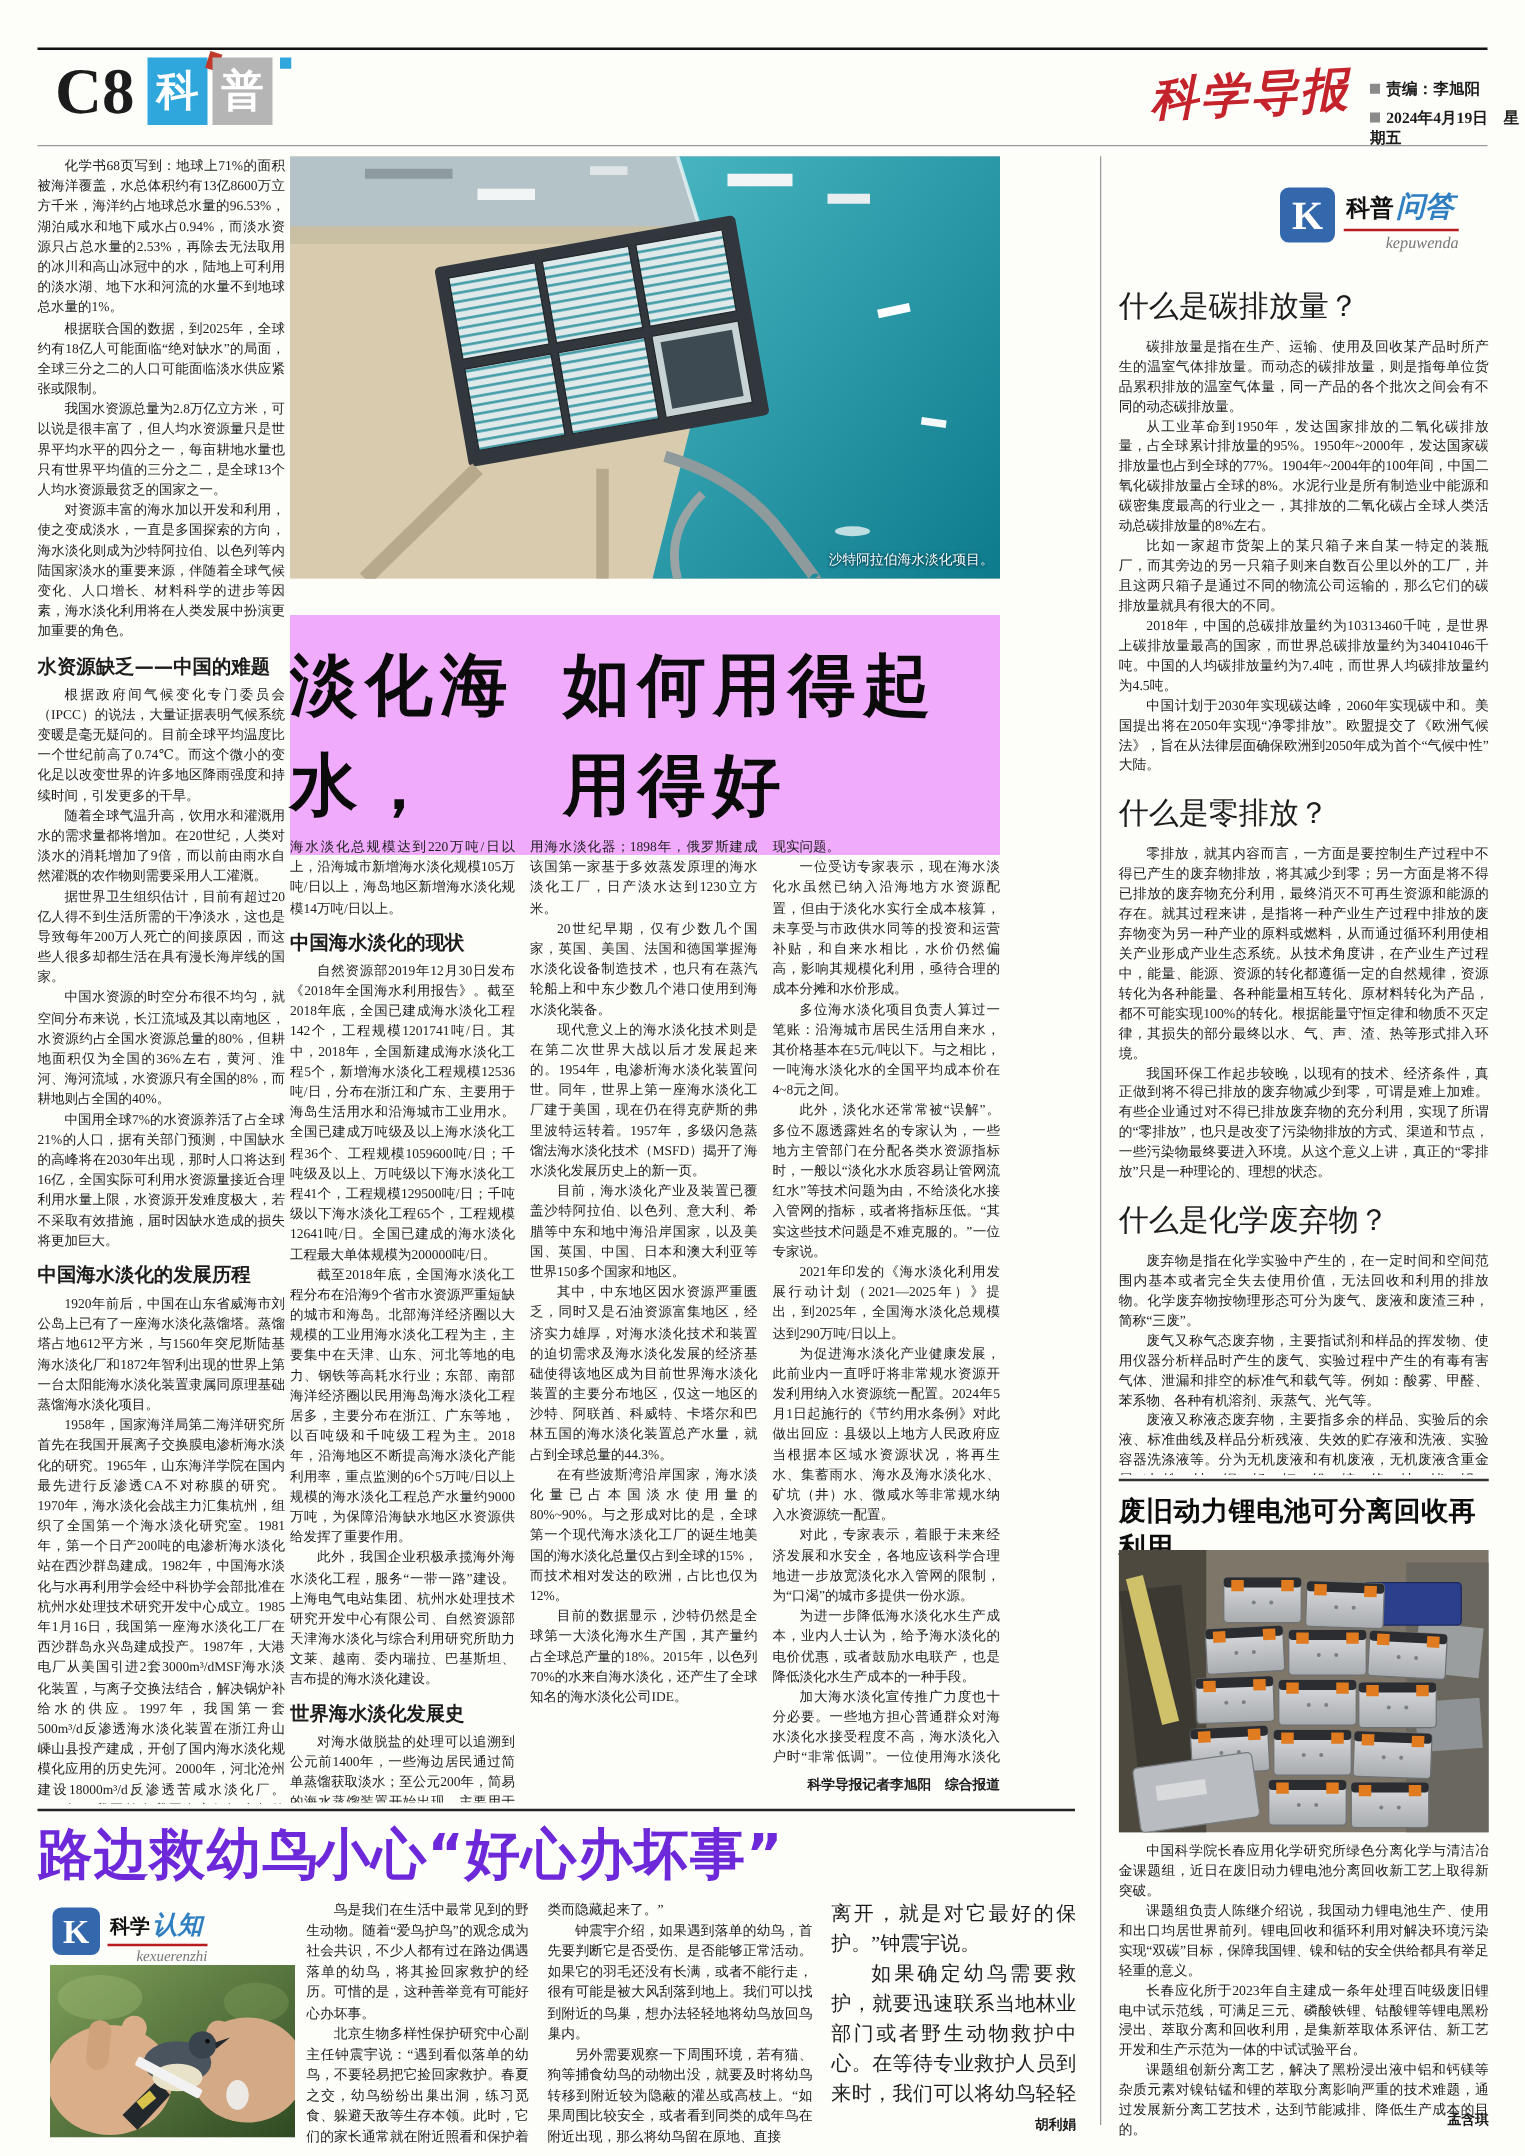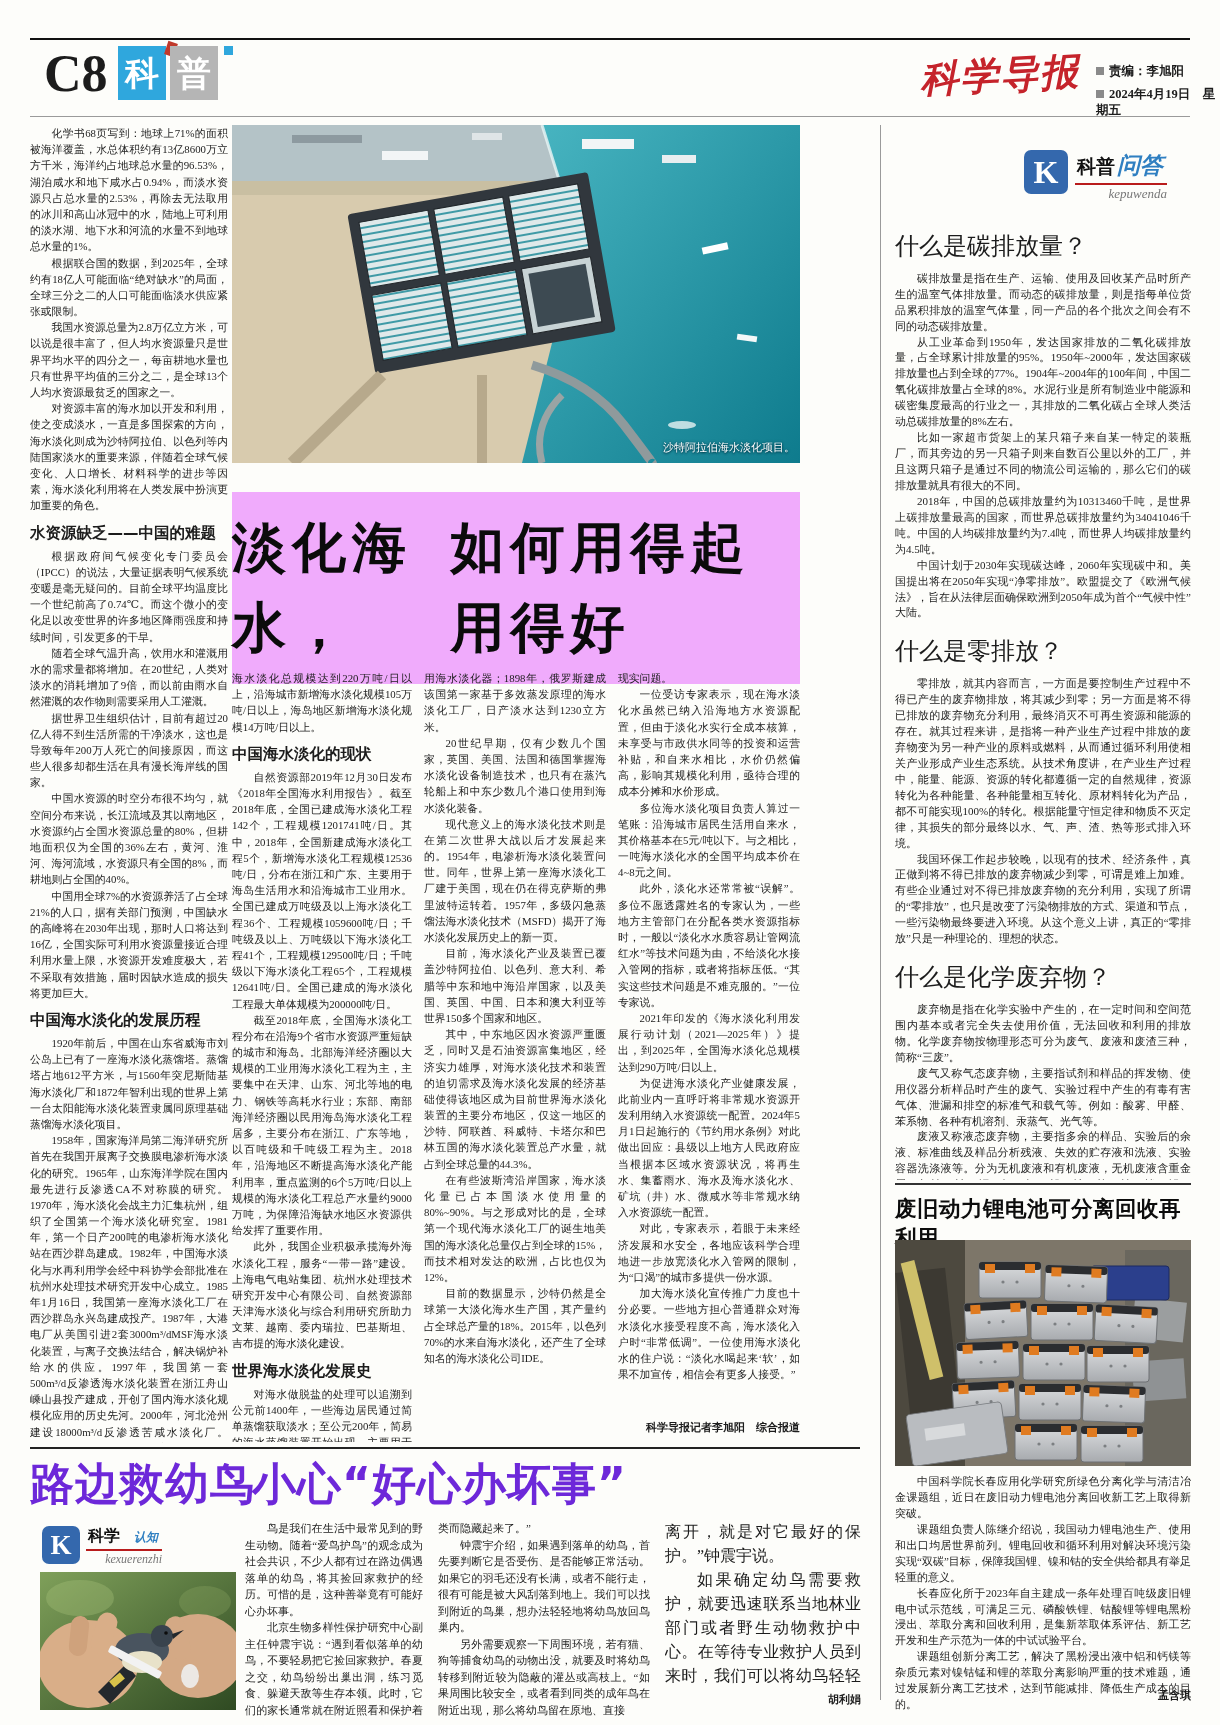--- a/index.html
+++ b/index.html
@@ -67,21 +67,21 @@
   #battery-byline{left:895px;top:1688px;width:296px;}
   
   #bird-rule{left:30px;top:1447px;width:830px;height:2px;background:#222;}
   .bird-headline{top:1458px;font-family:"DejaVu Sans",sans-serif;font-weight:900;
                  font-size:44px;line-height:52px;color:#6d28d9;letter-spacing:1px;}
   #bird-headline-left{left:30px;}
   #bird-headline-right{left:252px;}
   #bird-logo{left:42px;top:1526px;display:flex;gap:6px;align-items:flex-start;}
   #bird-logo .k-box{width:38px;height:38px;font-size:27px;line-height:38px;}
   #bird-logo .logo-black{font-size:16px;}
-  #bird-logo .logo-blue{font-size:12px;margin-left:12px;}
+  #bird-logo .logo-blue{font-size:20px;}
   #bird-logo .logo-pinyin{font-size:12px;}
   #bird-photo{left:40px;top:1572px;width:196px;height:138px;}
   #bird-col1{left:245px;top:1520px;width:178px;height:198px;font-size:11px;}
   #bird-col2{left:438px;top:1520px;width:212px;height:198px;font-size:11px;}
   #bird-col3{left:665px;top:1520px;width:196px;height:168px;font-size:16px;}
   #bird-byline{left:665px;top:1692px;width:196px;}
 </style>
 </head>
 <body>
 
@@ -185,20 +185,21 @@
       <p class="para">目前的数据显示，沙特仍然是全球第一大淡化海水生产国，其产量约占全球总产量的18%。2015年，以色列70%的水来自海水淡化，还产生了全球知名的海水淡化公司IDE。</p>
     </div>
   <div class="col" id="col4">
       <p class="para cont">现实问题。</p>
       <p class="para">一位受访专家表示，现在海水淡化水虽然已纳入沿海地方水资源配置，但由于淡化水实行全成本核算，未享受与市政供水同等的投资和运营补贴，和自来水相比，水价仍然偏高，影响其规模化利用，亟待合理的成本分摊和水价形成。</p>
       <p class="para">多位海水淡化项目负责人算过一笔账：沿海城市居民生活用自来水，其价格基本在5元/吨以下。与之相比，一吨海水淡化水的全国平均成本价在4~8元之间。</p>
       <p class="para">此外，淡化水还常常被“误解”。多位不愿透露姓名的专家认为，一些地方主管部门在分配各类水资源指标时，一般以“淡化水水质容易让管网流红水”等技术问题为由，不给淡化水接入管网的指标，或者将指标压低。“其实这些技术问题是不难克服的。”一位专家说。</p>
       <p class="para">2021年印发的《海水淡化利用发展行动计划（2021—2025年）》提出，到2025年，全国海水淡化总规模达到290万吨/日以上。</p>
       <p class="para">为促进海水淡化产业健康发展，此前业内一直呼吁将非常规水资源开发利用纳入水资源统一配置。2024年5月1日起施行的《节约用水条例》对此做出回应：县级以上地方人民政府应当根据本区域水资源状况，将再生水、集蓄雨水、海水及海水淡化水、矿坑（井）水、微咸水等非常规水纳入水资源统一配置。</p>
       <p class="para">对此，专家表示，着眼于未来经济发展和水安全，各地应该科学合理地进一步放宽淡化水入管网的限制，为“口渴”的城市多提供一份水源。</p>
+      <p class="para">为进一步降低海水淡化水生产成本，业内人士认为，给予海水淡化的电价优惠，或者鼓励水电联产，也是降低淡化水生产成本的一种手段。</p>
       <p class="para">加大海水淡化宣传推广力度也十分必要。一些地方担心普通群众对海水淡化水接受程度不高，海水淡化入户时“非常低调”。一位使用海水淡化水的住户说：“淡化水喝起来‘软’，如果不加宣传，相信会有更多人接受。”</p>
     </div>
   <div class="abs byline" id="main-byline">科学导报记者李旭阳　综合报道</div>
 
   <div class="abs" id="divider-v"></div>
 
   <div class="abs" id="qa-logo">
     <div class="k-box">K</div>
     <div>
       <div class="logo-title">

